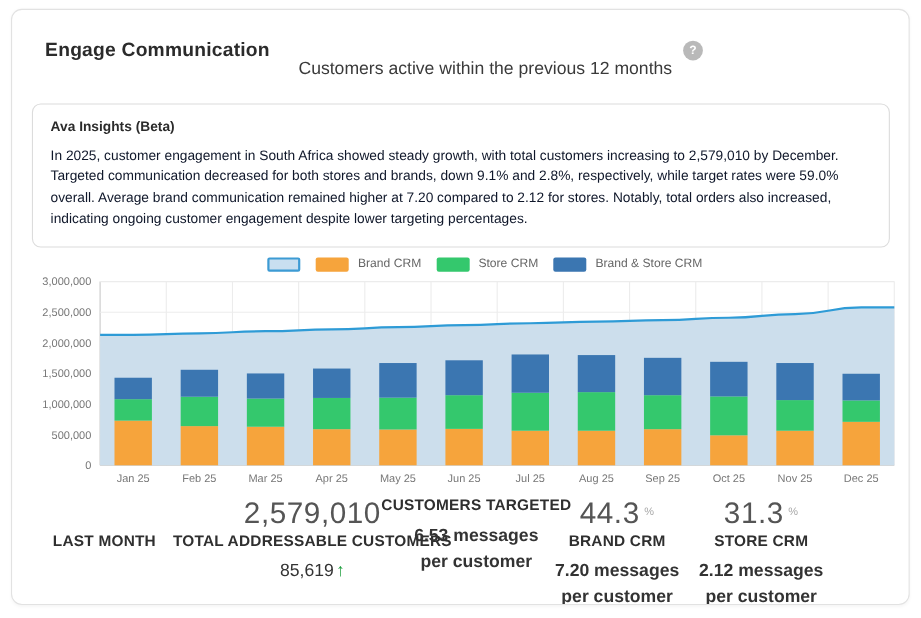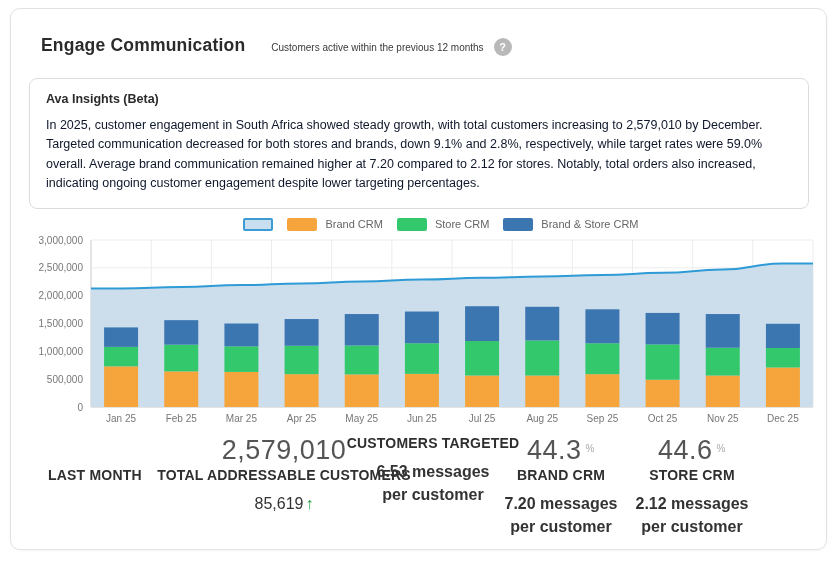--- a/index.html
+++ b/index.html
@@ -3,23 +3,23 @@
 <meta charset="utf-8">
 <style>
   * { margin:0; padding:0; box-sizing:border-box; }
   html,body { background:#fff; width:837px; height:562px; font-family:"Liberation Sans", sans-serif; }
   .card {
     position:relative; width:817px; height:542px; margin:8px 0 0 10px;
     background:#fff; border:1px solid #e2e2e2; border-radius:10px;
     box-shadow:0 1px 3px rgba(0,0,0,0.04); overflow:hidden;
   }
   
-  .header { display:flex; align-items:center; padding:26px 0 0 30px; }
+  .header { display:flex; align-items:flex-start; padding:26px 0 0 30px; }
   .title { font-size:17.5px; font-weight:700; color:#2b2b2b; letter-spacing:0.2px; }
-  .subtitle { font-size:10px; color:#3a3a3a; margin-left:26px; margin-top:3px; }
+  .subtitle { font-size:16px; color:#3a3a3a; margin-left:26px; margin-top:19px; }
   .help { width:18px; height:18px; border-radius:50%; background:#b9b9b9; color:#fff;
     font-size:11px; font-weight:700; display:flex; align-items:center; justify-content:center;
     margin-left:10px; margin-top:2px; cursor:pointer; }
   
   .insights {
     margin:22px 17px 0 18px; border:1px solid #dcdcdc; border-radius:8px;
     padding:13px 16px 14px 16px;
   }
   .insights h2 { font-size:12.5px; font-weight:700; color:#2b2b2b; margin-bottom:10px; }
   .insights p { font-size:12.5px; color:#0f172a; line-height:1.55; }
@@ -174,21 +174,21 @@
           </div>
       </div>
       <div class="stat" style="left:450px; width:200px;">
         <div class="stat-value-row"><span>44.3</span><span class="stat-unit">%</span></div>
         <div class="stat-label">BRAND CRM</div>
         <div class="stat-sub">
             <div class="narrow">7.20 messages per customer</div>
           </div>
       </div>
       <div class="stat" style="left:581px; width:200px;">
-        <div class="stat-value-row"><span>44.6</span><span class="stat-unit">%</span></div>
+        <div class="stat-value-row"><span>31.3</span><span class="stat-unit">%</span></div>
         <div class="stat-label">STORE CRM</div>
         <div class="stat-sub">
             <div class="narrow">2.12 messages per customer</div>
           </div>
       </div>
     </div>
 
   </div>
 </div>
 

